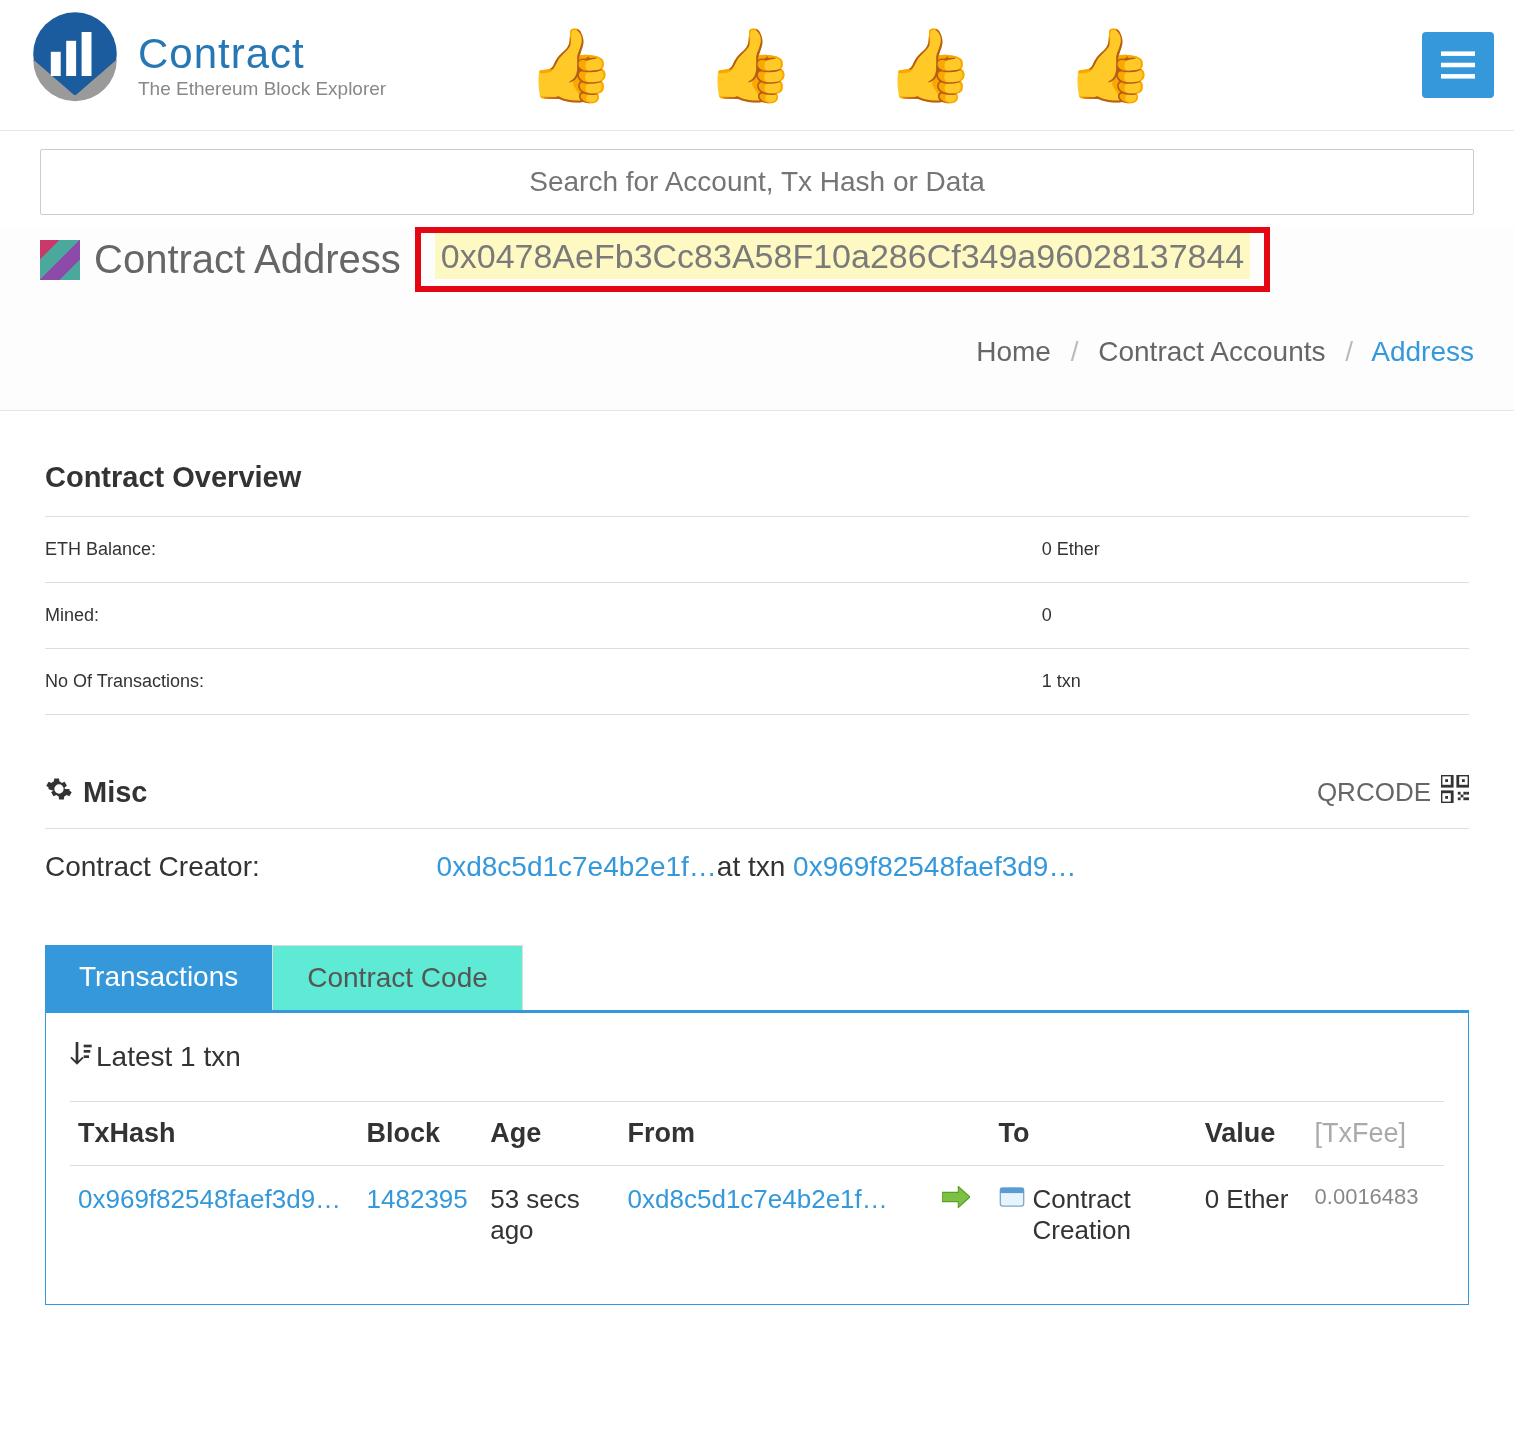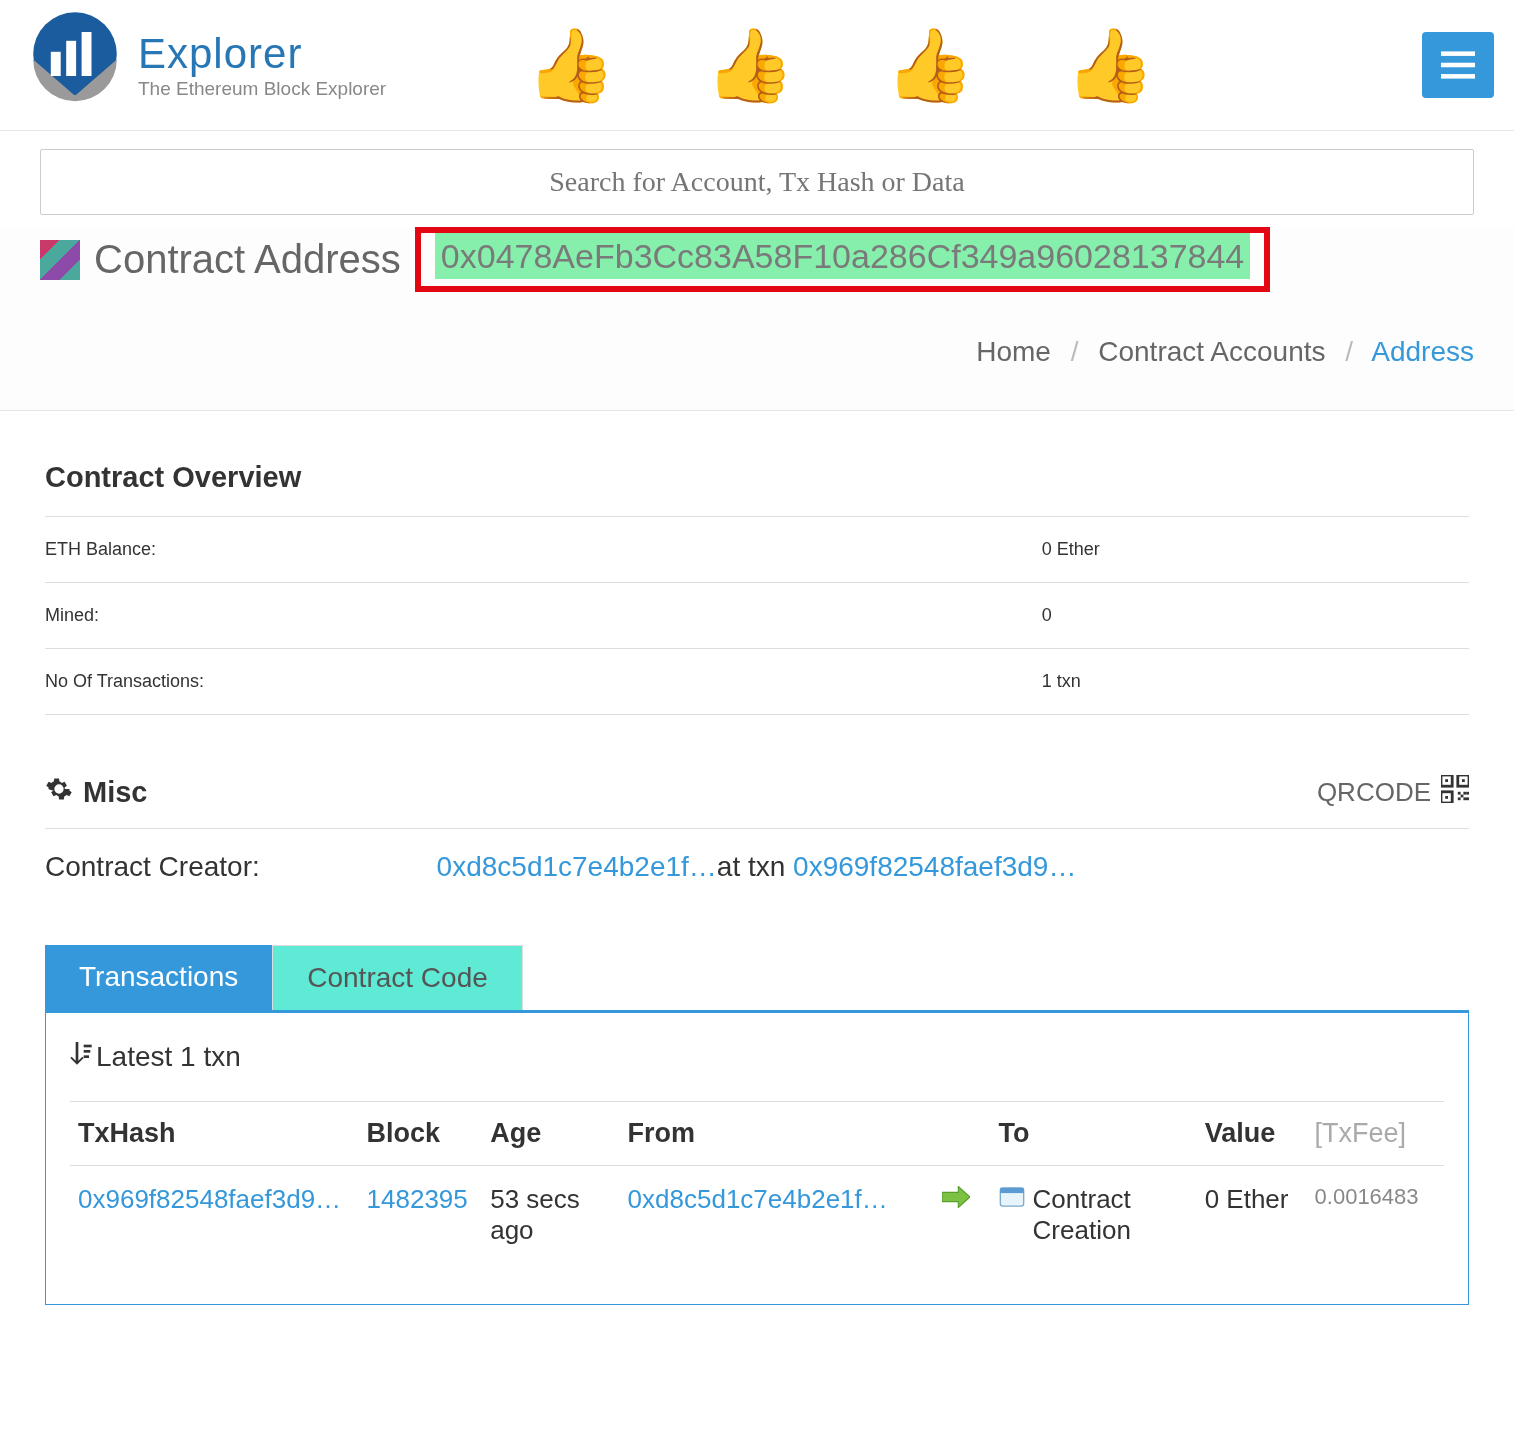--- a/index.html
+++ b/index.html
@@ -7,26 +7,26 @@
 .header { display: flex; align-items: center; padding: 10px 20px; border-bottom: 1px solid #e5e5e5; }
 .logo { display: flex; align-items: center; }
 .logo-icon { width: 110px; height: 110px; position: relative; }
 .logo-text { margin-left: 8px; }
 .logo-title { font-size: 42px; color: #2877b5; font-weight: 400; letter-spacing: 1px; }
 .logo-sub { font-size: 19px; color: #888; }
 .thumbs { display: flex; gap: 90px; margin-left: 140px; font-size: 72px; }
 .menu-btn { margin-left: auto; width: 72px; height: 66px; background: #3498db; display: flex; align-items: center; justify-content: center; cursor: pointer; border-radius: 4px; }
 .menu-btn svg { fill: #fff; }
 .search-row { padding: 18px 40px 12px; background: #fff; }
-.search-input { width: 100%; height: 66px; border: 1px solid #ccc; font-size: 28px; color: #888; text-align: center; padding: 0 16px; border-radius: 2px; font-family: Liberation Serif, serif; }
+.search-input { width: 100%; height: 66px; border: 1px solid #ccc; font-size: 28px; color: #888; text-align: center; padding: 0 16px; border-radius: 2px; }
 .addr-row { display: flex; align-items: center; padding: 0px 40px 14px; gap: 14px; background: #fdfdfd; }
 .addr-icon { width: 40px; height: 40px; background: linear-gradient(135deg, #c93a6b 25%, #4aa89c 25%, #4aa89c 50%, #8e4aa8 50%, #8e4aa8 75%, #4aa89c 75%); }
 .addr-label { font-size: 40px; color: #666; font-weight: 300; }
 .addr-box { border: 6px solid #e30613; padding: 4px 14px 10px; }
-.addr-val { font-size: 34px; color: #7a7a7a; background: #86efac; padding: 4px 6px; }
+.addr-val { font-size: 34px; color: #7a7a7a; background: #fef9c3; padding: 4px 6px; }
 .breadcrumb { text-align: right; padding: 30px 40px 42px; font-size: 28px; color: #666; border-bottom: 1px solid #e5e5e5; background: #fdfdfd; }
 .breadcrumb a { text-decoration: none; }
 .bc-link { color: #666; }
 .bc-sep { color: #bbb; margin: 0 12px; }
 .bc-active { color: #3498db; }
 .content { padding: 50px 45px 30px; }
 .sec-title { font-size: 29px; font-weight: 700; color: #333; padding-bottom: 22px; border-bottom: 1px solid #ddd; }
 .ovw-row { display: flex; padding: 22px 0; border-bottom: 1px solid #ddd; font-size: 18px; color: #333; }
 .ovw-label { flex: 0 0 70%; }
 .ovw-val { flex: 1; }
@@ -59,21 +59,21 @@
     <span class="logo-icon">
       <svg viewBox="0 0 100 100" width="110" height="110">
         <circle cx="50" cy="40" r="38" fill="#1b5c9e"></circle>
         <path d="M 12 45 A 38 38 0 0 0 88 45 L 50 78 Z" fill="#9a9a9a"></path>
         <rect x="28" y="38" width="9" height="22" fill="#fff"></rect>
         <rect x="42" y="28" width="9" height="32" fill="#fff"></rect>
         <rect x="56" y="20" width="9" height="40" fill="#fff"></rect>
       </svg>
     </span>
     <span class="logo-text">
-      <div class="logo-title">Explorer</div>
+      <div class="logo-title">Contract</div>
       <div class="logo-sub">The Ethereum Block Explorer</div>
     </span>
   </div>
   <div class="thumbs">
     <span>👍</span>
     <span>👍</span>
     <span>👍</span>
     <span>👍</span>
   </div>
   <div class="menu-btn">

